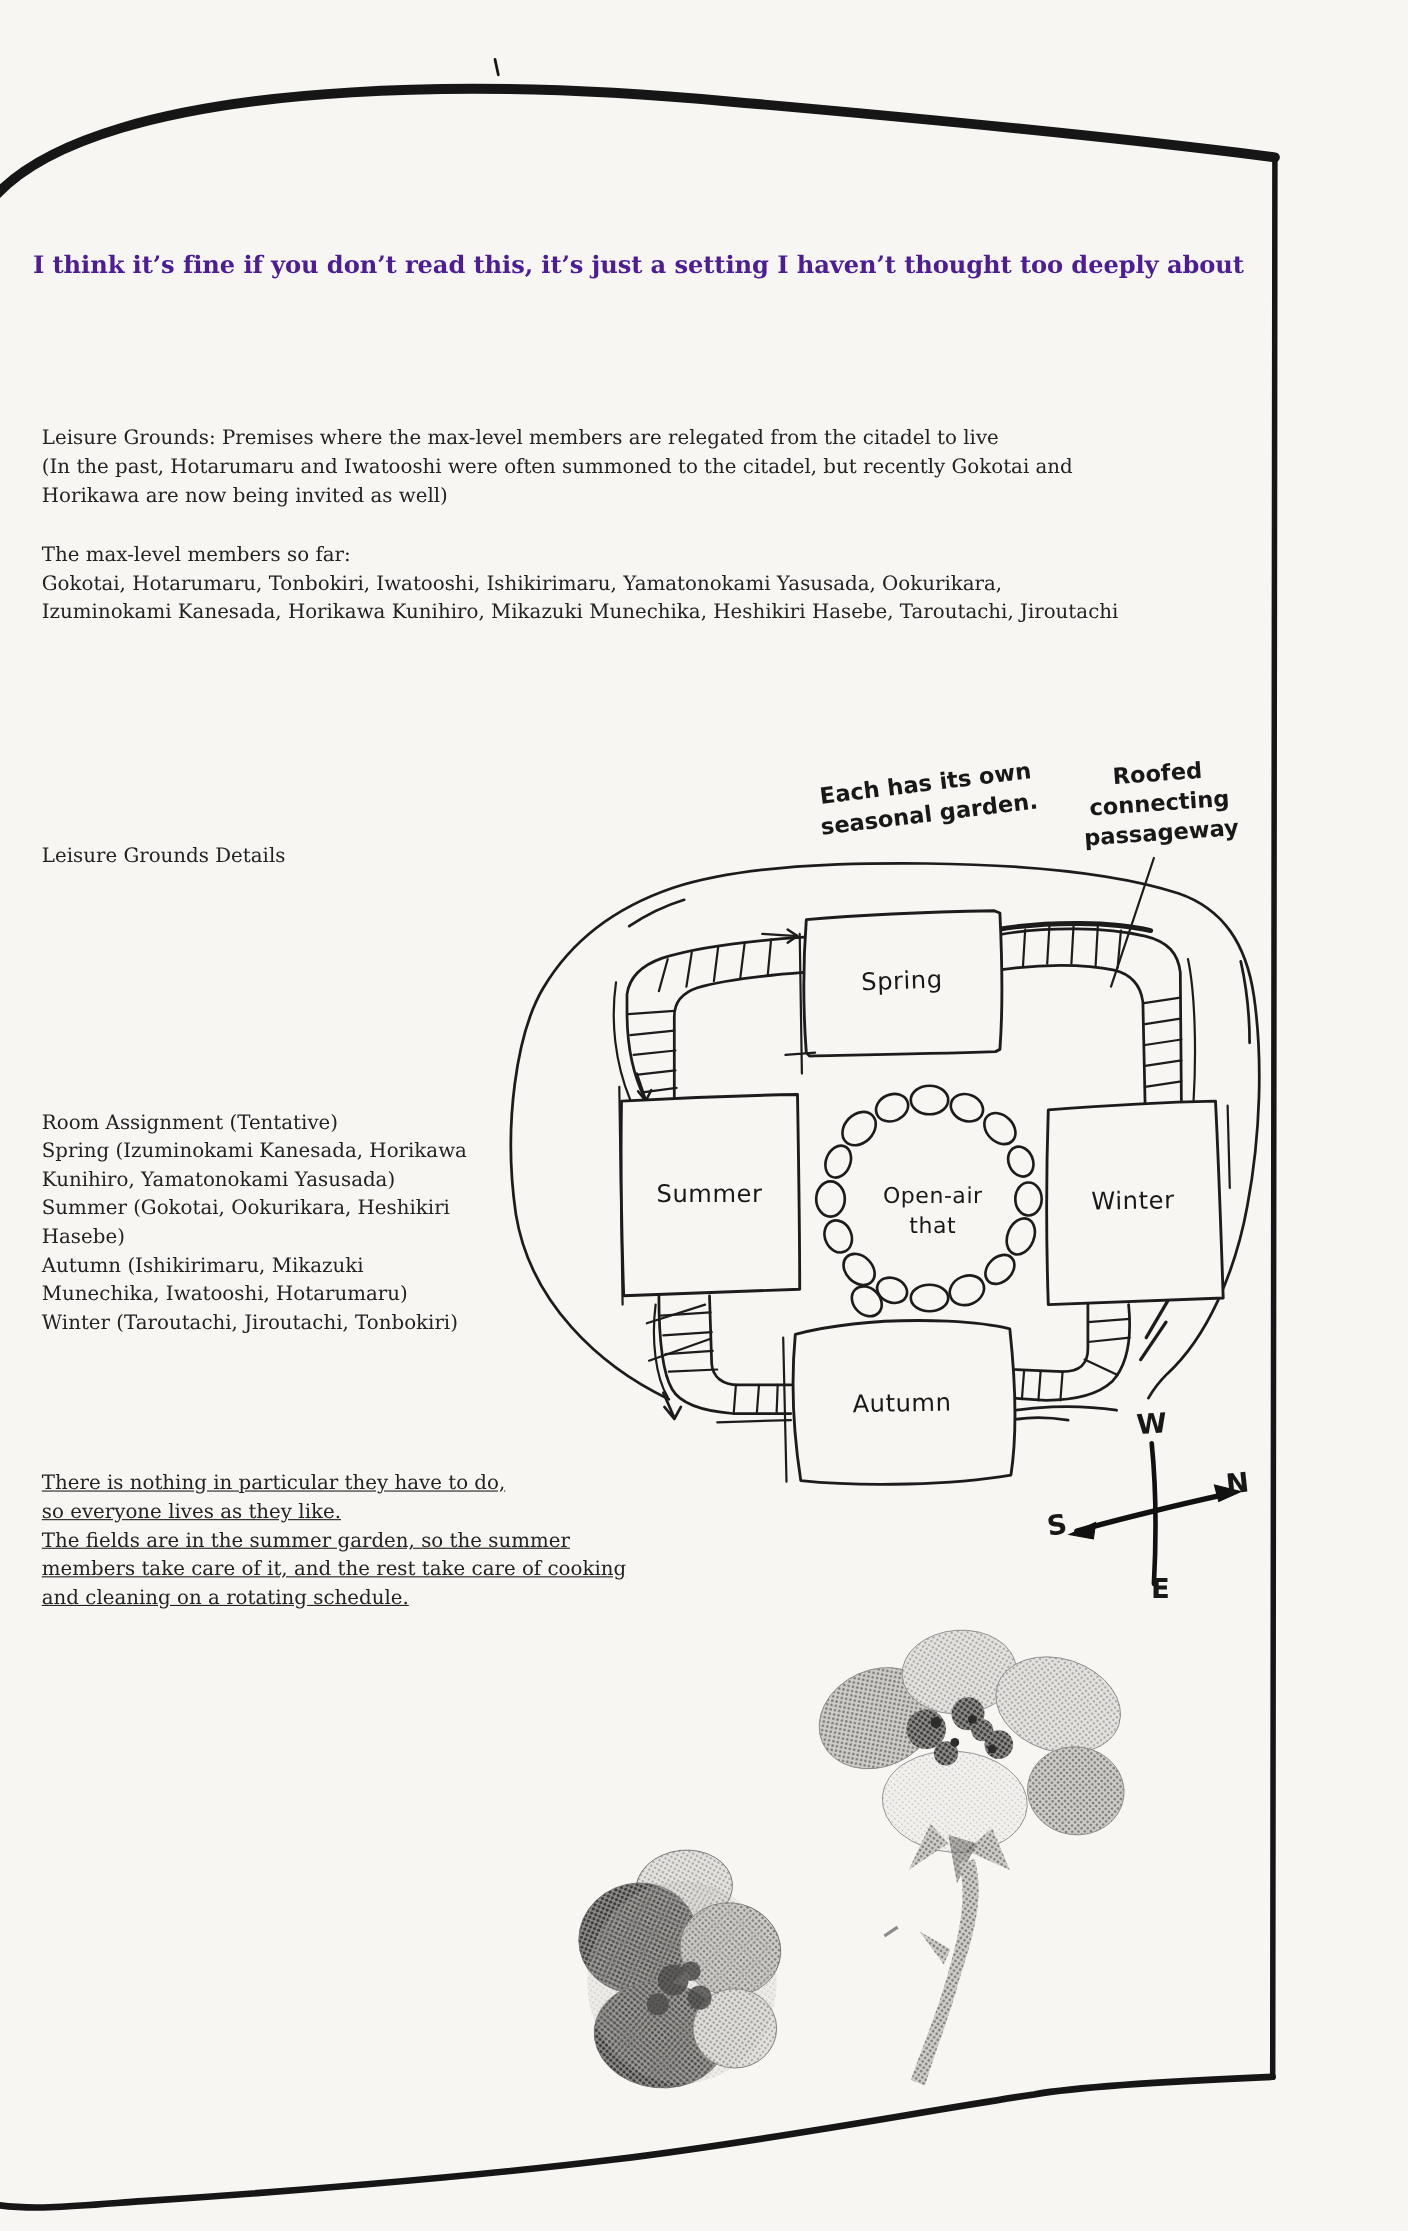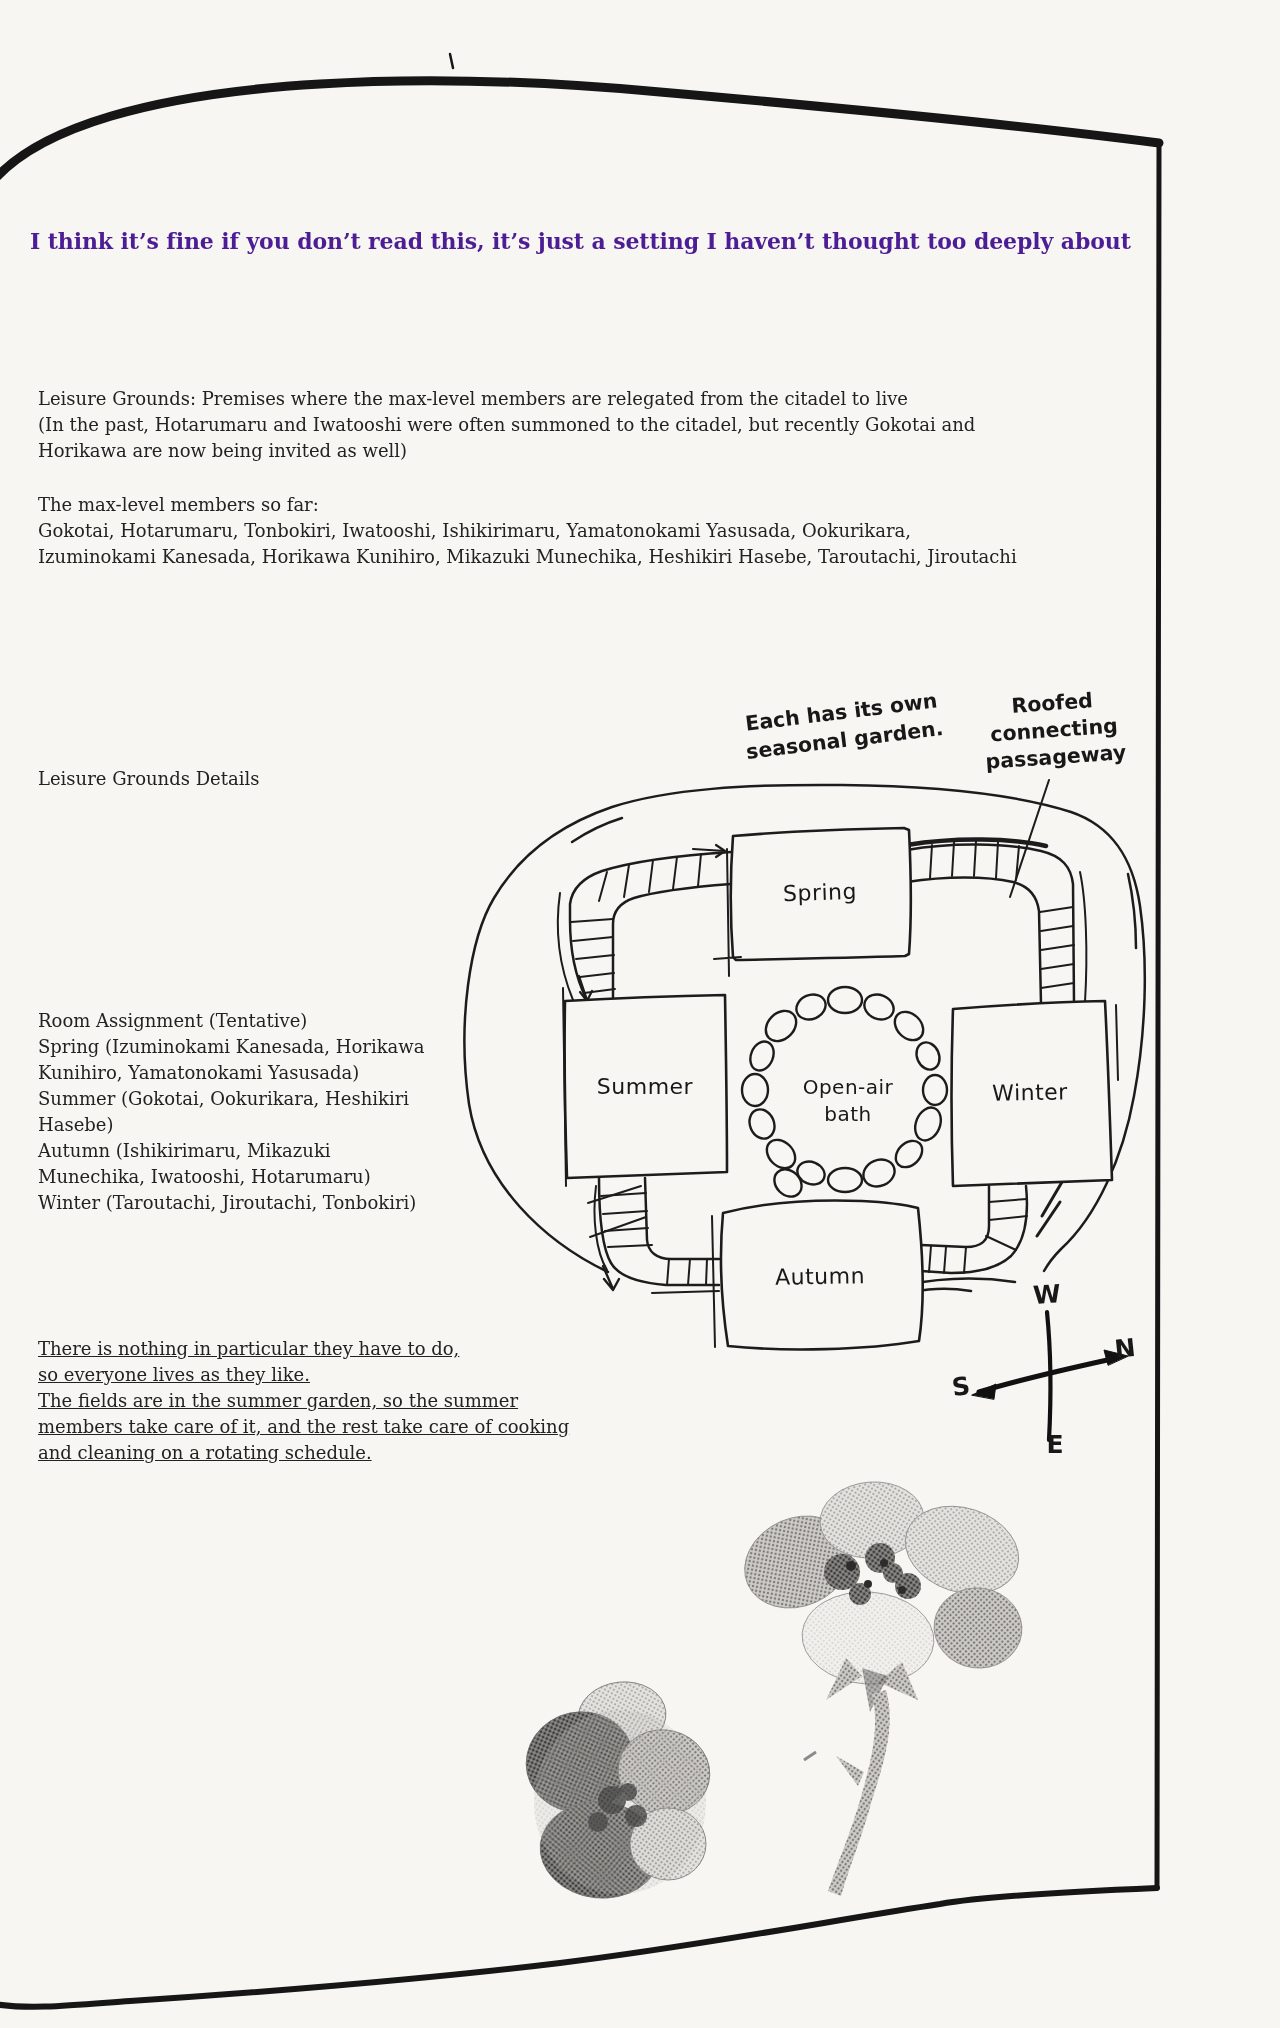--- a/index.html
+++ b/index.html
@@ -133,21 +133,21 @@
 seasonal garden.</div>
   <div class="hand note" style="left:968px;top:690px;width:172px;transform:rotate(-4deg);line-height:27px;">Roofed
 connecting
 passageway</div>
 
   <div class="hand season" style="left:745px;top:880px;width:150px;transform:rotate(-2deg);">Spring</div>
   <div class="hand season" style="left:570px;top:1074px;width:150px;">Summer</div>
   <div class="hand season" style="left:955px;top:1080px;width:150px;transform:rotate(-1deg);">Winter</div>
   <div class="hand season" style="left:745px;top:1264px;width:150px;transform:rotate(-1deg);">Autumn</div>
   <div class="hand season" style="left:778px;top:1074px;width:140px;font-size:20px;line-height:27px;">Open-air
-bath</div>
+that</div>
 
   <div class="hand compassL" style="left:1030px;top:1280px;width:34px;transform:rotate(-4deg);">W</div>
   <div class="hand compassL" style="left:1108px;top:1334px;width:34px;transform:rotate(-6deg);">N</div>
   <div class="hand compassL" style="left:944px;top:1372px;width:34px;transform:rotate(-8deg);">S</div>
   <div class="hand compassL" style="left:1038px;top:1430px;width:34px;">E</div>
 
   <svg id="flower-svg" style="left:500px;top:1470px;" width="560" height="450" viewBox="500 1470 560 450">
     <defs>
       <pattern id="htXL" width="4" height="4" patternUnits="userSpaceOnUse" patternTransform="rotate(35)">
         <rect width="4" height="4" fill="#f1f0ed"></rect>

